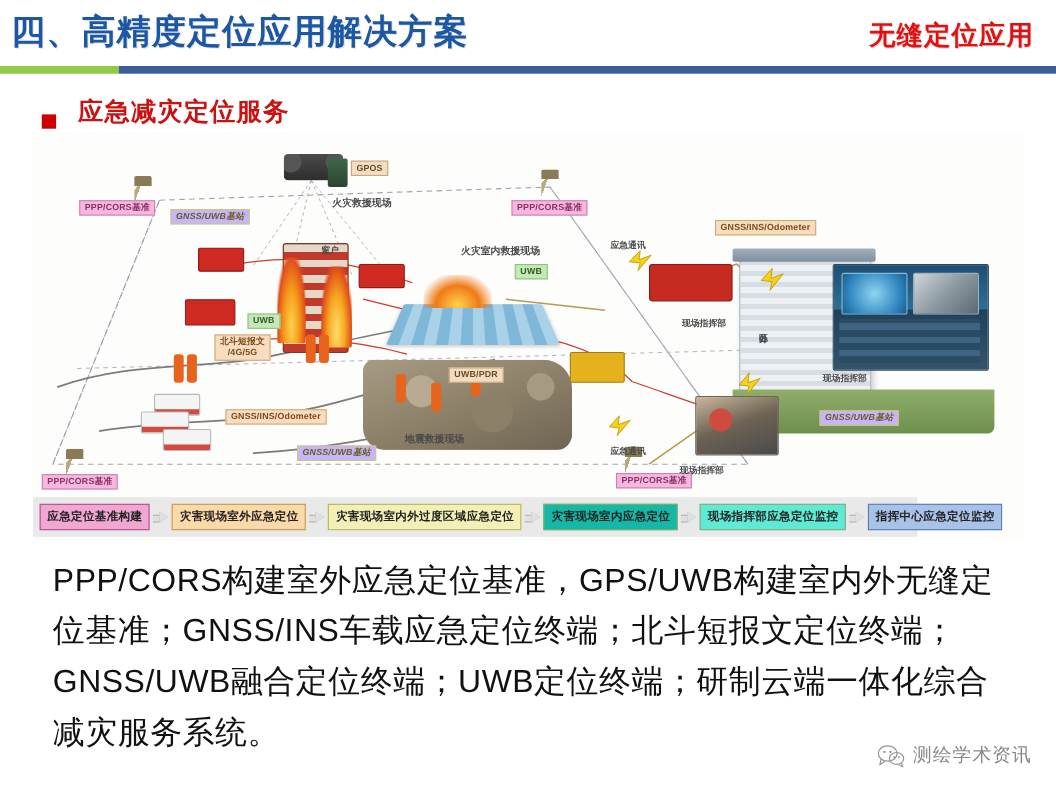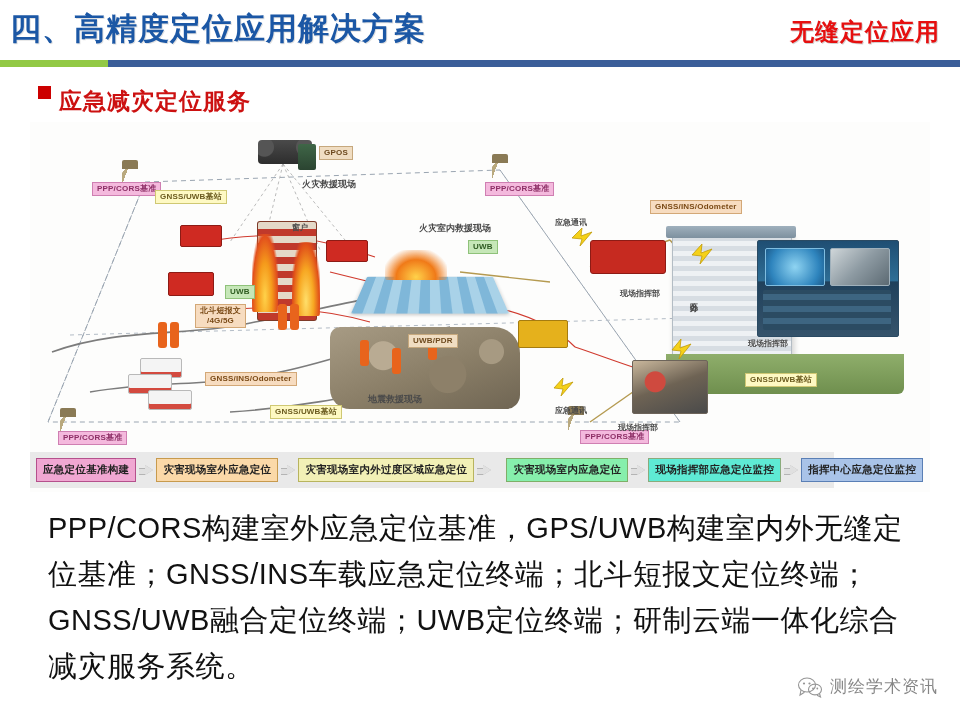--- a/index.html
+++ b/index.html
@@ -62,22 +62,22 @@
     width: 852px; height: 7px;
     background: #3b5e99;
   }
 
   
   .subtitle-row {
     position: absolute;
     left: 38px;
     top: 86px;
     display: flex;
-    align-items: flex-start;
-    gap: 8px;
+    align-items: flex-end;
+    gap: 20px;
   }
   .bullet-square {
     width: 13px;
     height: 13px;
     background: #cc0000;
     display: inline-block;
   }
   .subtitle-text {
     font-size: 23px;
     font-weight: bold;
@@ -117,22 +117,22 @@
     font-size: 8px;
     line-height: 1.22;
     padding: 1px 4px;
     border: 1px solid #b09a8a;
     color: #6b2d2d;
     white-space: nowrap;
     font-weight: bold;
     letter-spacing: 0.2px;
     text-align: center;
   }
-  .chip.pink   { background: #f4b9dd; border-color: #cf7fb2; color: #8d2f66; margin-left: 20px; }
-  .chip.yellow { background: #fef9c3; border-color: #cfc873; color: #6b5b1f; }
+  .chip.pink   { background: #f4b9dd; border-color: #cf7fb2; color: #8d2f66; }
+  .chip.yellow { background: #c4b5fd; border-color: #cfc873; color: #6b5b1f; font-style: italic; }
   .chip.green  { background: #c6e7b8; border-color: #8fc27a; color: #2f5c22; }
   .chip.tan    { background: #f0ddc2; border-color: #c6a87d; color: #6e4a1f; }
   .chip.orange { background: #f7dcc0; border-color: #d3a877; color: #7a4a16; }
 
   .plain-label {
     position: absolute;
     font-size: 9px;
     color: #4a4a4a;
     white-space: nowrap;
     font-weight: bold;
@@ -162,21 +162,21 @@
     font-weight: bold;
     border: 1px solid #999999;
     padding: 4px 6px;
     white-space: nowrap;
     text-align: center;
     letter-spacing: 0.3px;
   }
   .flow-box.c-pink   { background: #f0a7d2; border-color: #b5508c; }
   .flow-box.c-orange { background: #fbd9a8; border-color: #c79a4d; }
   .flow-box.c-yellow { background: #f2f0b6; border-color: #b8b45e; }
-  .flow-box.c-green  { background: #86efac; border-color: #7fae67; margin-left: 12px; }
+  .flow-box.c-green  { background: #14b8a6; border-color: #7fae67; }
   .flow-box.c-white  { background: #5eead4; border-color: #8aab7c; }
   .flow-box.c-blue   { background: #a9c3e8; border-color: #5a7fb5; }
   .flow-arrow {
     flex: 1 1 auto;
     height: 9px;
     position: relative;
     margin: 0 3px;
     min-width: 14px;
   }
   .flow-arrow::before {

